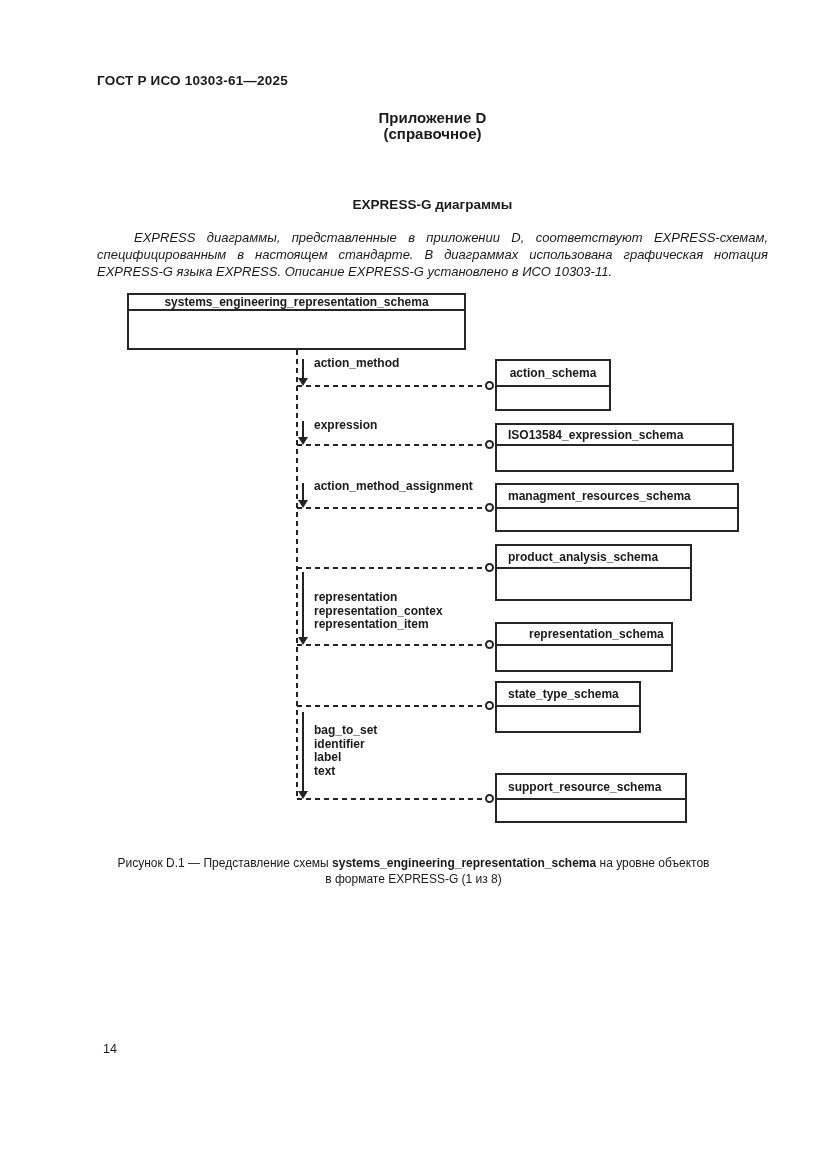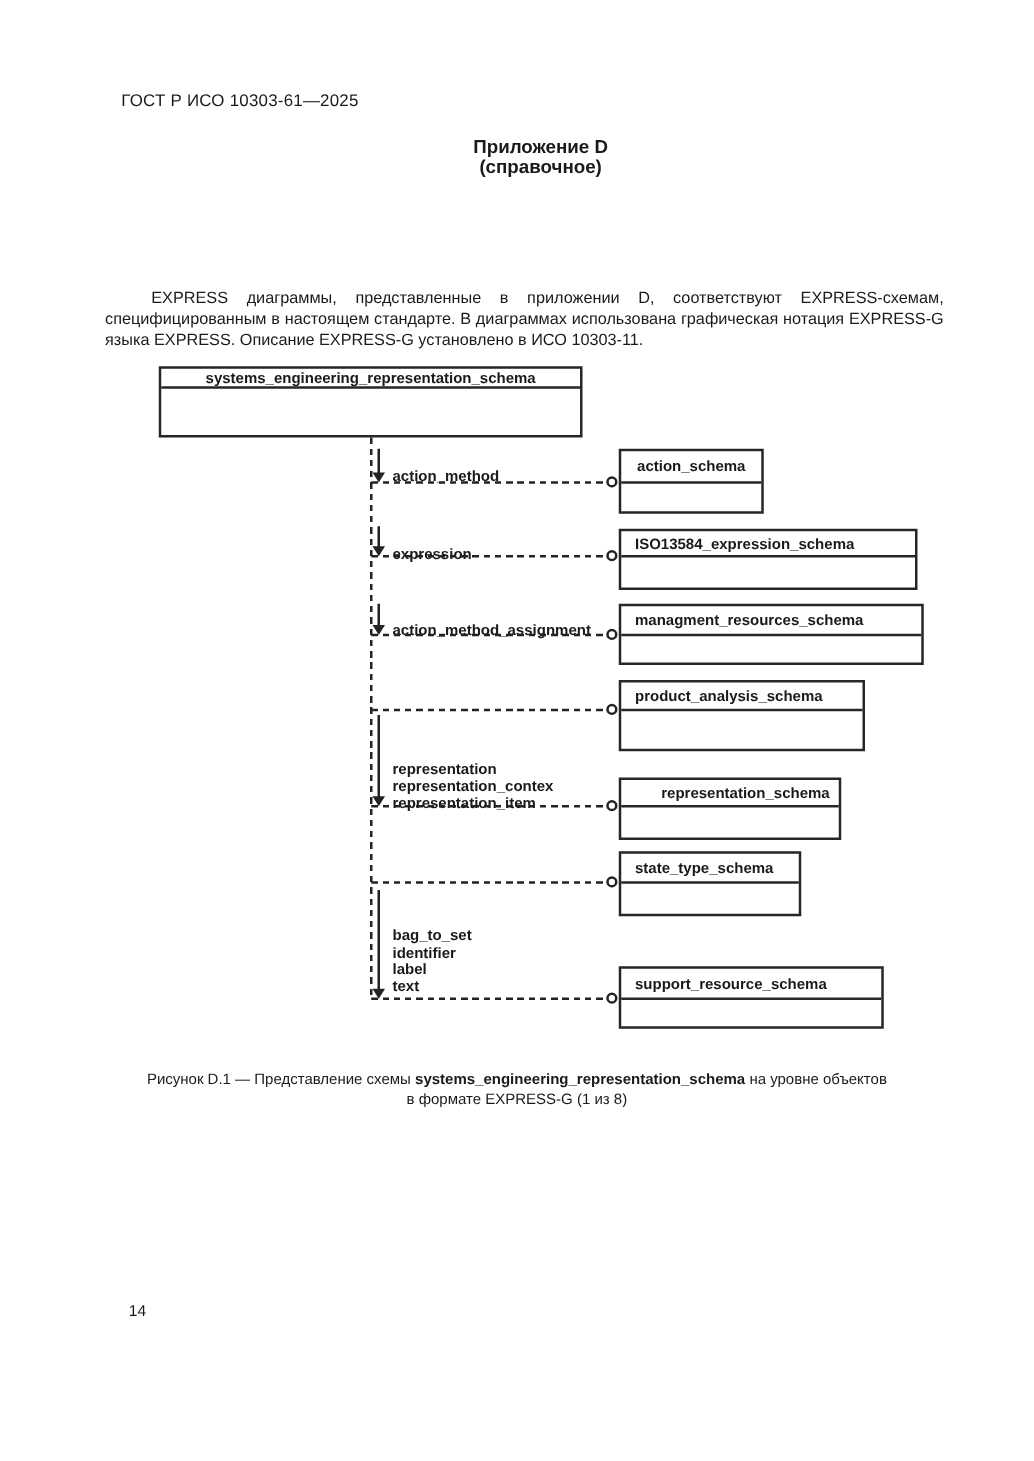--- a/index.html
+++ b/index.html
@@ -7,34 +7,34 @@
     position:relative;
     width:827px; height:1169px;
     margin:0 auto;
     background:#ffffff;
     font-family:"Liberation Sans","DejaVu Sans",sans-serif;
     color:#1a1a1a;
     overflow:hidden;
   }
   .doc-header {
     position:absolute; left:97px; top:73px;
-    font-size:13.5px; font-weight:normal; letter-spacing:.2px;
+    font-size:13.5px; font-weight:bold; letter-spacing:.2px;
   }
   .appendix {
     position:absolute; left:97px; top:110px; width:671px;
     text-align:center; font-weight:bold; font-size:15px; line-height:16px;
   }
   .section-title {
     position:absolute; left:97px; top:197px; width:671px;
     text-align:center; font-weight:bold; font-size:13.5px;
   }
   .intro {
-    position:absolute; left:84px; top:229px; width:671px;
+    position:absolute; left:97px; top:229px; width:671px;
     margin:0; font-size:13px; line-height:17.2px;
-    text-align:justify; text-indent:37px;
+    text-align:justify; text-indent:37px;font-style:italic;
   }
   
   .diagram { position:absolute; left:0; top:0; width:827px; height:850px; }
   .schema-box {
     position:absolute; box-sizing:border-box;
     border:2px solid #262626; background:#fff;
   }
   .schema-box .title {
     display:flex; align-items:center;
     border-bottom:2px solid #262626;
@@ -58,21 +58,21 @@
   .arrow::before {
     content:""; position:absolute; left:4px; top:0; bottom:7px; width:2px; background:#232323;
   }
   .arrow::after {
     content:""; position:absolute; left:0; bottom:0; width:0; height:0;
     border-left:5px solid transparent; border-right:5px solid transparent;
     border-top:8px solid #232323;
   }
   .conn-labels {
     position:absolute; left:314px;
-    font-size:12px; font-weight:bold; line-height:13.5px; white-space:nowrap;margin-top:18px;
+    font-size:12px; font-weight:bold; line-height:13.5px; white-space:nowrap;
   }
   
   .caption {
     position:absolute; left:78px; top:856px; width:671px;
     text-align:center; font-size:12px; line-height:15.5px;
   }
   .caption b { font-weight:bold; }
   .page-number {
     position:absolute; left:103px; top:1042px; font-size:12.5px;
   }
@@ -82,20 +82,21 @@
 
 <div class="page">
 
   <div class="doc-header">ГОСТ Р ИСО 10303-61—2025</div>
 
   <div class="appendix">
     <div>Приложение D</div>
     <div>(справочное)</div>
   </div>
 
+  <div class="section-title">EXPRESS-G диаграммы</div>
 
   <p class="intro">EXPRESS диаграммы, представленные в приложении D, соответствуют EXPRESS-схемам, специфицированным в настоящем стандарте. В диаграммах использована графическая нотация EXPRESS-G языка EXPRESS. Описание EXPRESS-G установлено в ИСО 10303-11.</p>
 
   <div class="diagram">
 
     <div class="schema-box" style="left:127px; top:293px; width:339px; height:57px;">
       <div class="title centered">systems_engineering_representation_schema</div>
     </div>
 
     <div class="vline" style="left:296px; top:350px; height:450px;"></div>
@@ -156,21 +157,21 @@
 
     <div class="conn-labels" style="top:724px;">
       <div>bag_to_set</div>
       <div>identifier</div>
       <div>label</div>
       <div>text</div>
     </div>
     <div class="arrow" style="left:298px; top:712px; height:87px;"></div>
     <div class="hline" style="left:297px; top:798px; width:188px;"></div>
     <div class="conn-circle" style="left:485px; top:794px;"></div>
-    <div class="schema-box" style="left:495px; top:773px; width:212px; height:50px;">
+    <div class="schema-box" style="left:495px; top:773px; width:192px; height:50px;">
       <div class="title leftpad" style="height:23px;">support_resource_schema</div>
     </div>
 
   </div>
 
   <div class="caption">
     <div><span>Рисунок D.1 — Представление схемы </span><b>systems_engineering_representation_schema</b><span> на уровне объектов</span></div>
     <div>в  формате EXPRESS-G (1 из 8)</div>
   </div>
 

